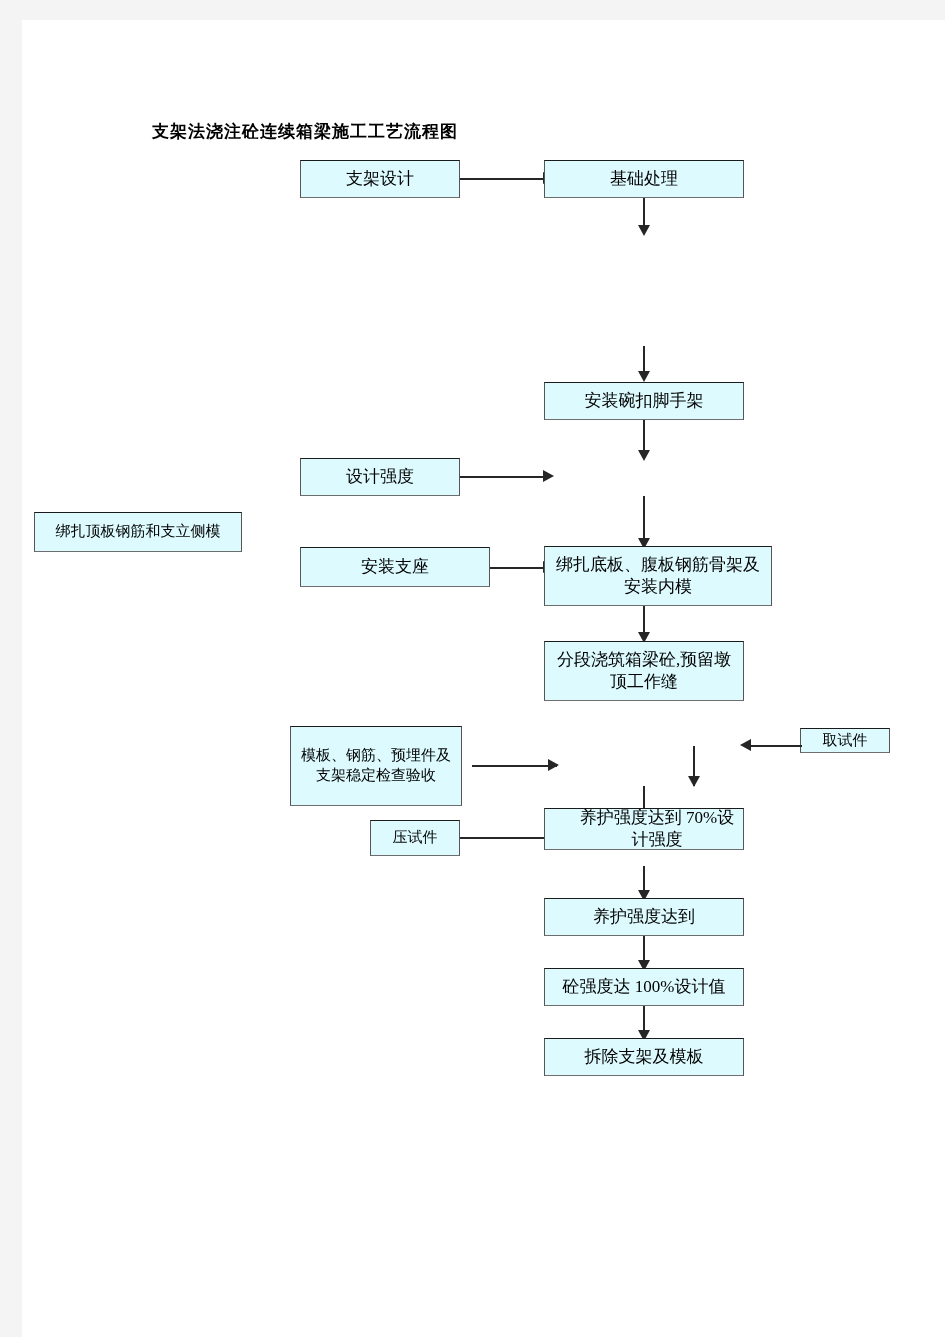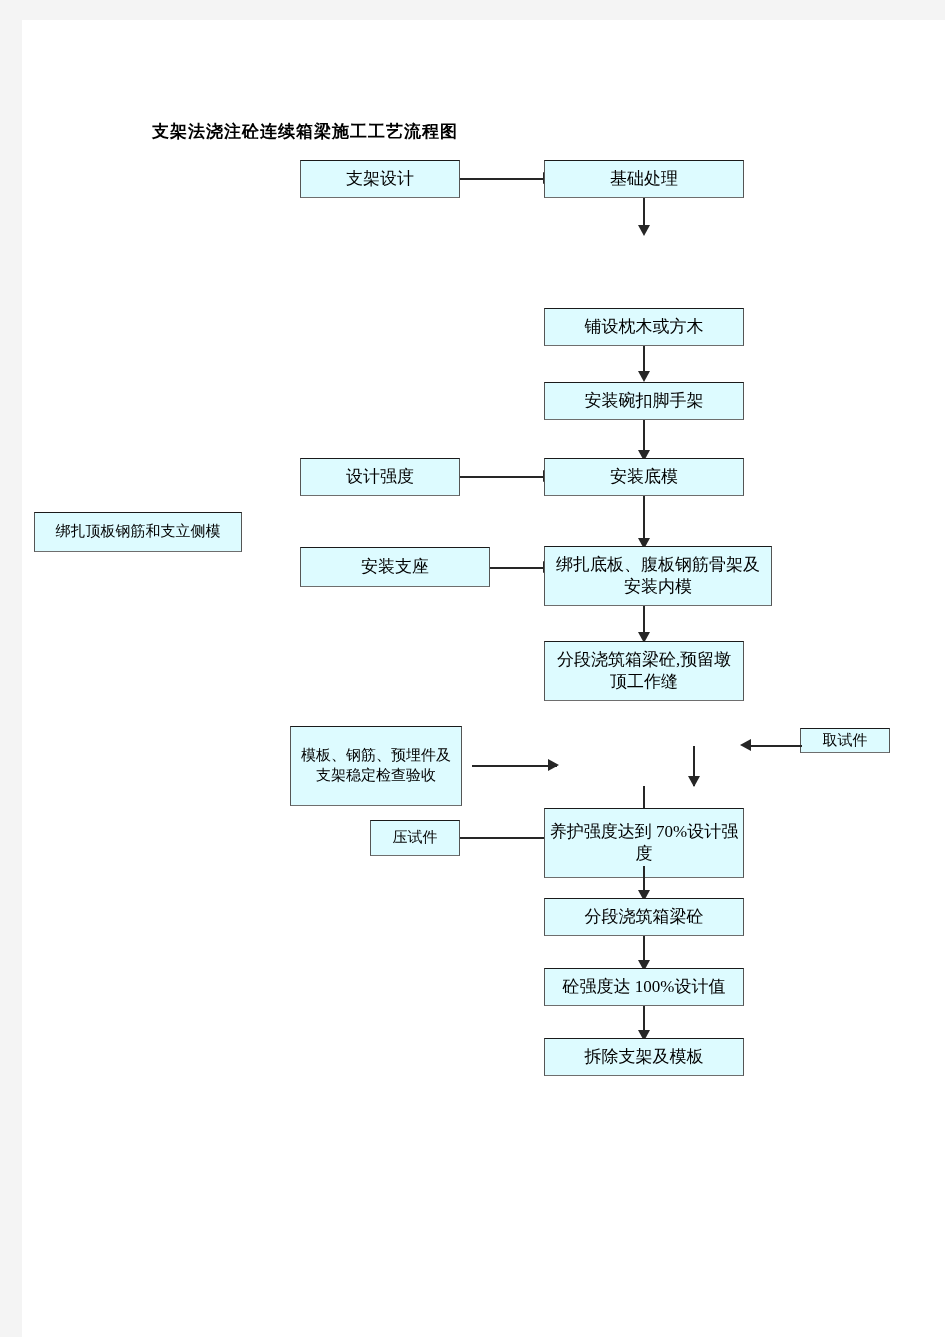--- a/index.html
+++ b/index.html
@@ -106,36 +106,34 @@
   <div class="node" style="left:278px; top:140px; width:160px; height:38px;">支架设计</div>
 
   <div class="line-h" style="left:438px; top:158px; width:90px;"></div>
   <div class="arr arr-right" style="left:521px; top:152px;"></div>
 
   <div class="node" style="left:522px; top:140px; width:200px; height:38px;">基础处理</div>
 
   <div class="line-v" style="left:621px; top:178px; height:33px;"></div>
   <div class="arr arr-down" style="left:616px; top:205px;"></div>
 
-  <div class="node" style="left:522px; top:288px; width:200px; height:38px;">铺设枕木或方木</div>
 
   <div class="line-v" style="left:621px; top:326px; height:33px;"></div>
   <div class="arr arr-down" style="left:616px; top:351px;"></div>
 
   <div class="node" style="left:522px; top:362px; width:200px; height:38px;">安装碗扣脚手架</div>
 
   <div class="line-v" style="left:621px; top:400px; height:38px;"></div>
   <div class="arr arr-down" style="left:616px; top:430px;"></div>
 
   <div class="node" style="left:278px; top:438px; width:160px; height:38px;">设计强度</div>
 
   <div class="line-h" style="left:438px; top:456px; width:90px;"></div>
   <div class="arr arr-right" style="left:521px; top:450px;"></div>
 
-  <div class="node" style="left:522px; top:438px; width:200px; height:38px;">安装底模</div>
 
   <div class="line-v" style="left:621px; top:476px; height:50px;"></div>
   <div class="arr arr-down" style="left:616px; top:518px;"></div>
 
   <div class="node small" style="left:12px; top:492px; width:208px; height:40px;">绑扎顶板钢筋和支立侧模</div>
 
   <div class="node" style="left:278px; top:527px; width:190px; height:40px;">安装支座</div>
 
   <div class="line-h" style="left:468px; top:547px; width:60px;"></div>
   <div class="arr arr-right" style="left:521px; top:541px;"></div>
@@ -161,26 +159,26 @@
   <div class="arr arr-down" style="left:666px; top:756px;"></div>
 
   <div class="line-v" style="left:621px; top:766px; height:42px;"></div>
   <div class="arr arr-down" style="left:616px; top:800px;"></div>
 
   <div class="node small" style="left:348px; top:800px; width:90px; height:36px;">压试件</div>
 
   <div class="line-h" style="left:438px; top:817px; width:94px;"></div>
   <div class="arr arr-right" style="left:524px; top:811px;"></div>
 
-  <div class="node" style="left:522px; top:788px; width:200px; height:70px;">养护强度达到 70%设计强度</div>
+  <div class="node" style="left:522px; top:788px; width:200px; height:42px;padding-left:30px;">养护强度达到 70%设计强度</div>
 
   <div class="line-v" style="left:621px; top:846px; height:32px;"></div>
   <div class="arr arr-down" style="left:616px; top:870px;"></div>
 
-  <div class="node" style="left:522px; top:878px; width:200px; height:38px;">分段浇筑箱梁砼</div>
+  <div class="node" style="left:522px; top:878px; width:200px; height:38px;">养护强度达到</div>
 
   <div class="line-v" style="left:621px; top:916px; height:32px;"></div>
   <div class="arr arr-down" style="left:616px; top:940px;"></div>
 
   <div class="node" style="left:522px; top:948px; width:200px; height:38px;">砼强度达 100%设计值</div>
 
   <div class="line-v" style="left:621px; top:986px; height:32px;"></div>
   <div class="arr arr-down" style="left:616px; top:1010px;"></div>
 
   <div class="node" style="left:522px; top:1018px; width:200px; height:38px;">拆除支架及模板</div>

